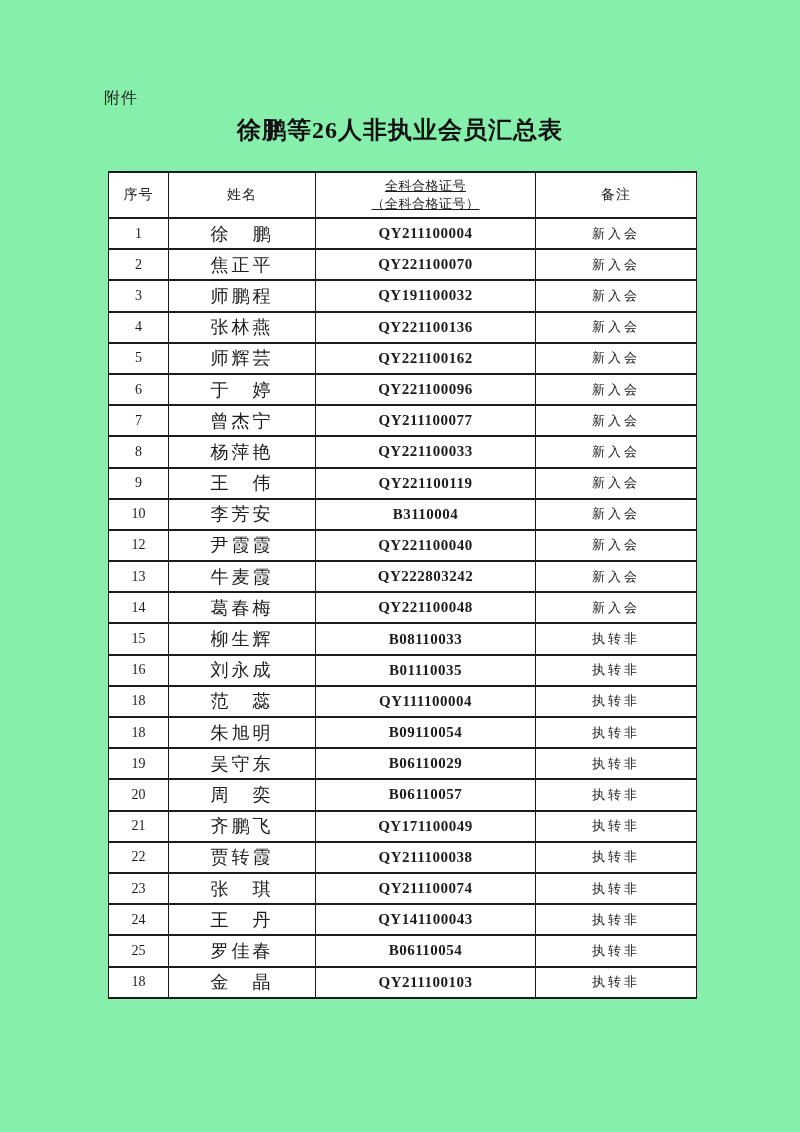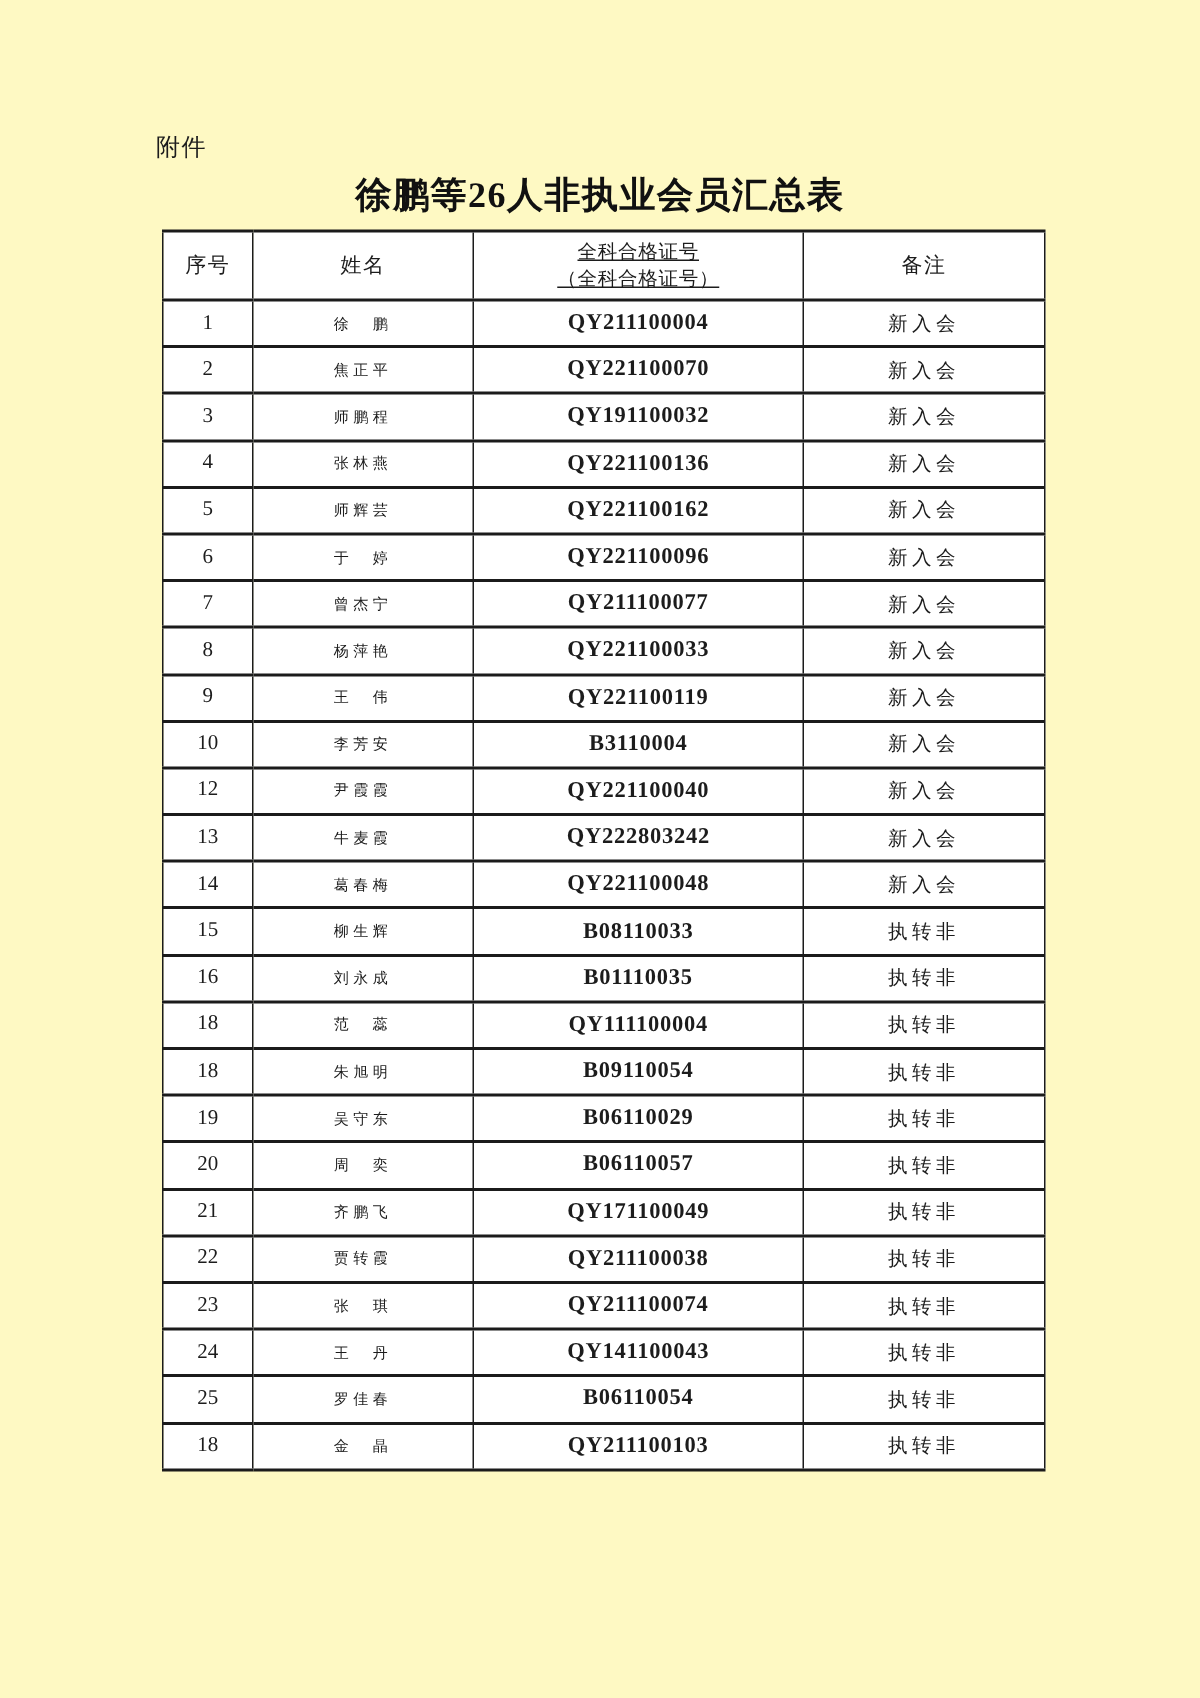--- a/index.html
+++ b/index.html
@@ -4,21 +4,21 @@
 <style>
   html, body {
     margin: 0;
     padding: 0;
     background: #ffffff;
   }
   .page {
     position: relative;
     width: 800px;
     height: 1132px;
-    background: #fef9c3;
+    background: #86efac;
     font-family: "Liberation Serif", "DejaVu Serif", serif;
     color: #1c1c1c;
     overflow: hidden;
   }
   .attachment {
     position: absolute;
     left: 104px;
     top: 88px;
     font-size: 16px;
     letter-spacing: 1px;
@@ -31,21 +31,21 @@
     margin: 0;
     text-align: center;
     font-size: 24px;
     font-weight: bold;
     letter-spacing: 1px;
     color: #111111;
   }
   table.members {
     position: absolute;
     left: 108px;
-    top: 153px;
+    top: 171px;
     width: 588px;
     border-collapse: collapse;
     table-layout: fixed;
   }
   table.members col.c-no     { width: 60px; }
   table.members col.c-name   { width: 147px; }
   table.members col.c-cert   { width: 220px; }
   table.members col.c-remark { width: 161px; }
   table.members th,
   table.members td {
@@ -71,21 +71,21 @@
     text-decoration: underline;
   }
   table.members td {
     height: 29.2px;
   }
   td.no {
     font-size: 14px;
     font-family: "Liberation Serif", "DejaVu Serif", serif;
   }
   td.name {
-    font-size: 10px;
+    font-size: 18px;
     letter-spacing: 3px;
   }
   td.cert {
     font-size: 15px;
     font-family: "Liberation Serif", "DejaVu Serif", serif;
     letter-spacing: 0.5px;
     font-weight: bold;
   }
   td.remark {
     font-size: 13px;

